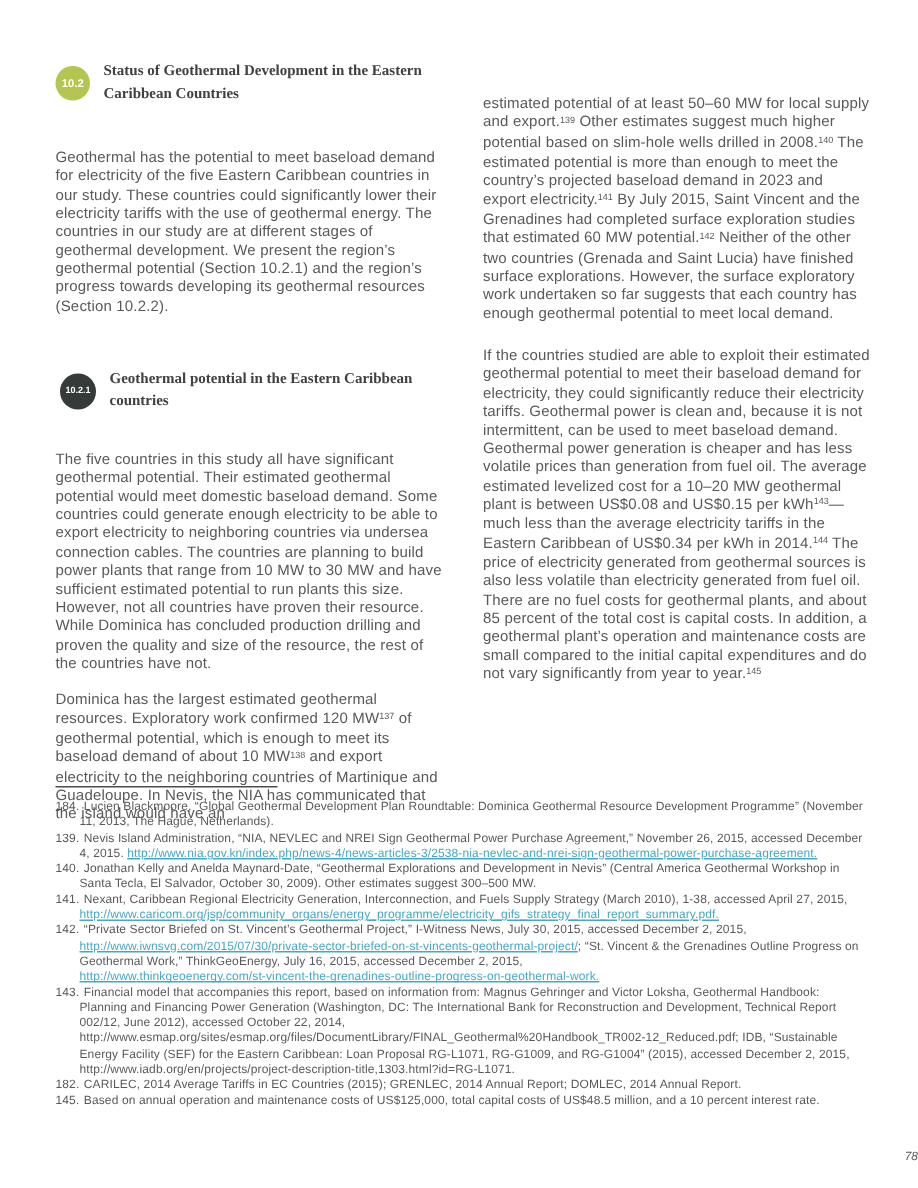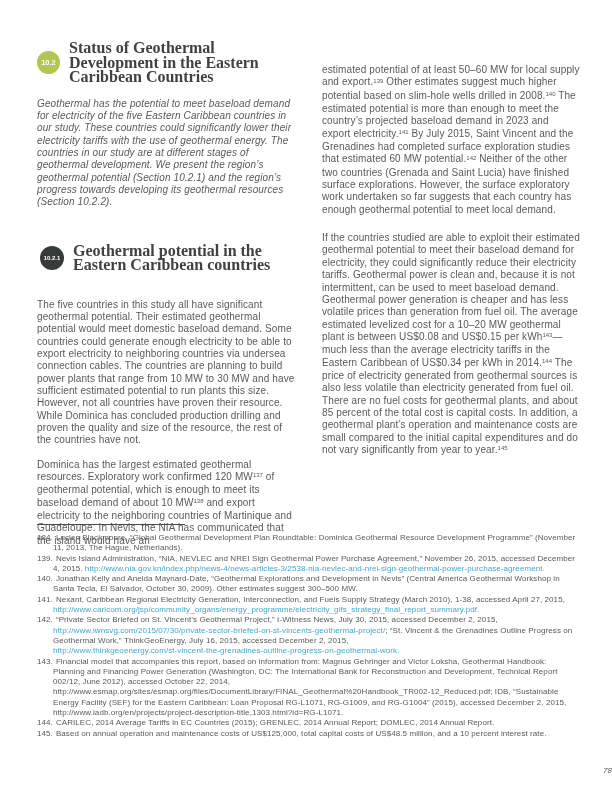--- a/index.html
+++ b/index.html
@@ -13,44 +13,44 @@
   .section-header { display:flex; align-items:center; gap:9px; }
   .badge {
     border-radius:50%; color:#ffffff; flex:0 0 auto;
     display:flex; align-items:center; justify-content:center;
     font-weight:bold; letter-spacing:0;
   }
   .badge-green { width:23px; height:23px; background:var(--badge-green,#b5c552); font-size:7.5px; }
   .badge-dark  { width:24px; height:24px; background:var(--badge-dark,#363b3a); font-size:6px; }
   .section-title {
     font-family:"Liberation Serif","DejaVu Serif",serif;
-    font-weight:700; font-size:16px; line-height:14.5px;
+    font-weight:700; font-size:10px; line-height:14.5px;
     color:var(--heading-text,#414042); width:224px;
   }
   p { margin:0; }
   .body-text {
     font-size:10px; line-height:12.35px; letter-spacing:0.12px;
     color:var(--body-text,#58595b);
   }
-  .para1 { margin-top:13px;font-style:italic; }
+  .para1 { margin-top:30px; }
   .subsection-header { margin-top:35px;justify-content:flex-end; }
   .para2 { margin-top:26px; }
   .para3 { margin-top:12px; }
   .rc-para2 { margin-top:16px; }
   sup { font-size:0.6em; vertical-align:baseline; position:relative; top:-0.45em; letter-spacing:0; }
   .footnotes { position:absolute; left:37px; top:524px; width:541px; }
   .fn-rule { width:148px; border-top:1px solid #4b4b4d; margin:0 0 8px 0; }
   .footnote {
     font-size:8px; line-height:10.3px; letter-spacing:0.08px;
     color:var(--body-text,#58595b);
     padding-left:16px; text-indent:-16px; overflow-wrap:break-word;
   }
   .fn-num { margin-right:3px; }
   .fn-link, a.fn-link {
-    color:var(--link,#44a8c8); 
+    color:var(--link,#44a8c8); text-decoration:underline;
     white-space:nowrap; cursor:pointer;
   }
   .page-number {
     position:absolute; left:0; right:0; top:766px; text-align:right;
     font-size:8px; color:var(--body-text,#58595b);font-style:italic;
   }
 </style>
 </head>
 <body>
 
@@ -80,19 +80,19 @@
   </div>
 
   <div class="footnotes">
     <div class="fn-rule"></div>
     <p class="footnote"><span class="fn-num">184.</span><span class="fn-body">Lucien Blackmoore, “Global Geothermal Development Plan Roundtable: Dominica Geothermal Resource Development Programme” (November 11, 2013, The Hague, Netherlands).</span></p>
     <p class="footnote"><span class="fn-num">139.</span><span class="fn-body">Nevis Island Administration, “NIA, NEVLEC and NREI Sign Geothermal Power Purchase Agreement,” November 26, 2015, accessed December 4, 2015. <a class="fn-link">http://www.nia.gov.kn/index.php/news-4/news-articles-3/2538-nia-nevlec-and-nrei-sign-geothermal-power-purchase-agreement.</a></span></p>
     <p class="footnote"><span class="fn-num">140.</span><span class="fn-body">Jonathan Kelly and Anelda Maynard-Date, “Geothermal Explorations and Development in Nevis” (Central America Geothermal Workshop in Santa Tecla, El Salvador, October 30, 2009). Other estimates suggest 300–500 MW.</span></p>
     <p class="footnote"><span class="fn-num">141.</span><span class="fn-body">Nexant, Caribbean Regional Electricity Generation, Interconnection, and Fuels Supply Strategy (March 2010), 1-38, accessed April 27, 2015, <a class="fn-link">http://www.caricom.org/jsp/community_organs/energy_programme/electricity_gifs_strategy_final_report_summary.pdf.</a></span></p>
     <p class="footnote"><span class="fn-num">142.</span><span class="fn-body">“Private Sector Briefed on St. Vincent’s Geothermal Project,” I-Witness News, July 30, 2015, accessed December 2, 2015, <a class="fn-link">http://www.iwnsvg.com/2015/07/30/private-sector-briefed-on-st-vincents-geothermal-project/</a>; “St. Vincent &amp; the Grenadines Outline Progress on Geothermal Work,” ThinkGeoEnergy, July 16, 2015, accessed December 2, 2015, <a class="fn-link">http://www.thinkgeoenergy.com/st-vincent-the-grenadines-outline-progress-on-geothermal-work.</a></span></p>
     <p class="footnote"><span class="fn-num">143.</span><span class="fn-body">Financial model that accompanies this report, based on information from: Magnus Gehringer and Victor Loksha, Geothermal Handbook: Planning and Financing Power Generation (Washington, DC: The International Bank for Reconstruction and Development, Technical Report 002/12, June 2012), accessed October 22, 2014, http://www.esmap.org/sites/esmap.org/files/DocumentLibrary/FINAL_Geothermal%20Handbook_TR002-12_Reduced.pdf; IDB, “Sustainable Energy Facility (SEF) for the Eastern Caribbean: Loan Proposal RG-L1071, RG-G1009, and RG-G1004” (2015), accessed December 2, 2015, http://www.iadb.org/en/projects/project-description-title,1303.html?id=RG-L1071.</span></p>
-    <p class="footnote"><span class="fn-num">144.</span><span class="fn-body">CARILEC, 2014 Average Tariffs in EC Countries (2015); GRENLEC, 2014 Annual Report; DOMLEC, 2014 Annual Report.</span></p>
+    <p class="footnote"><span class="fn-num">182.</span><span class="fn-body">CARILEC, 2014 Average Tariffs in EC Countries (2015); GRENLEC, 2014 Annual Report; DOMLEC, 2014 Annual Report.</span></p>
     <p class="footnote"><span class="fn-num">145.</span><span class="fn-body">Based on annual operation and maintenance costs of US$125,000, total capital costs of US$48.5 million, and a 10 percent interest rate.</span></p>
   </div>
 
   <div class="page-number">78</div>
 
 </div>
 
 </body></html>

